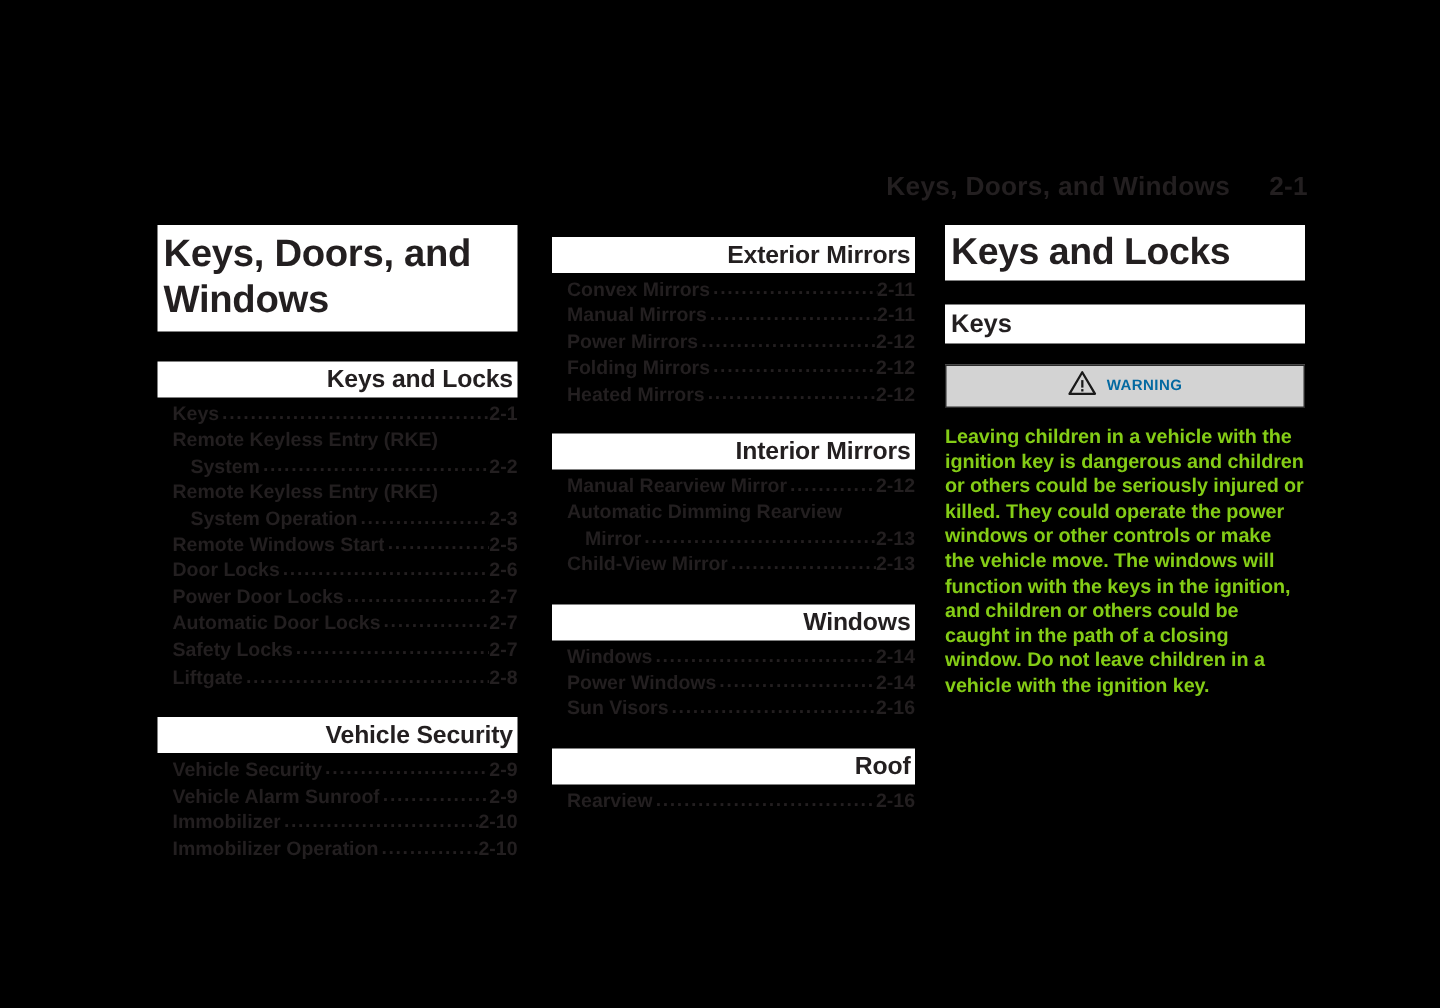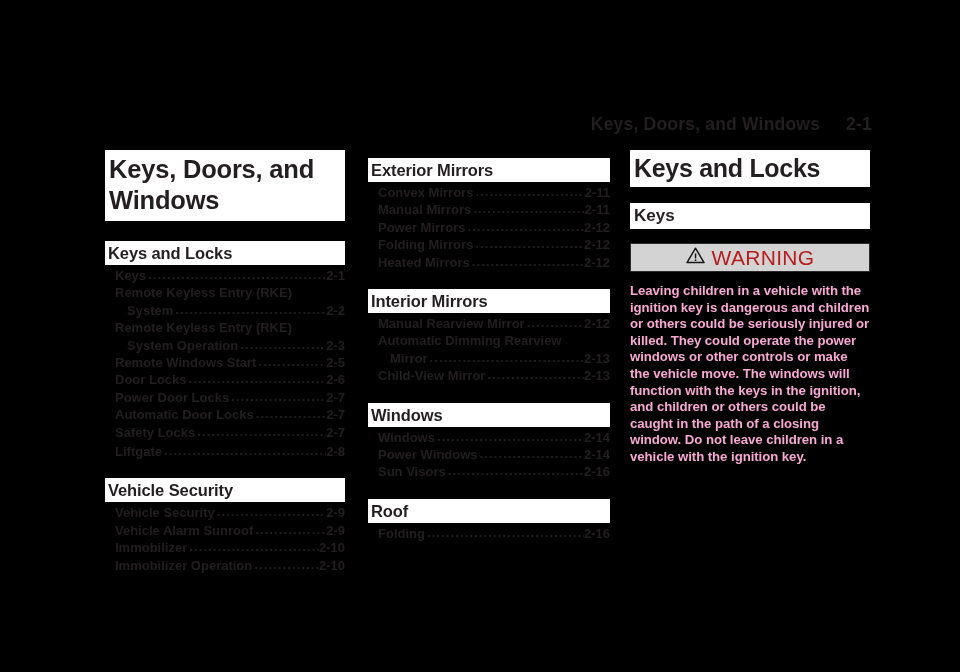--- a/index.html
+++ b/index.html
@@ -66,20 +66,21 @@
   
   .sec-head {
     background: #ffffff;
     color: #231f20;
     font-size: 16.5px;
     font-weight: bold;
     line-height: 20px;
     padding: 2px 3px 2px 3px;
     margin-top: 18px;
     letter-spacing: -.1px;
+    text-align: right;
   }
   .sec-head.first { margin-top: 20px; }
 
   
   .toc-list {
     margin: 2px 0 0 0;
     padding: 0;
     list-style: none;
   }
   .toc-item {
@@ -140,29 +141,29 @@
     background: #d3d3d3;
     border: 1px solid #2b2b2b;
     height: 27px;
     display: flex;
     align-items: center;
     justify-content: center;
     gap: 7px;
   }
   .warn-icon { display: block; }
   .warn-word {
-    color: #b91c1c;
-    font-size: 21px;
-    font-weight: normal;
+    color: #0369a1;
+    font-size: 10px;
+    font-weight: bold;
     letter-spacing: .3px;
   }
 
   .warn-body {
     margin-top: 11px;
-    color: #f9a8d4;
+    color: #84cc16;
     font-size: 13.2px;
     font-weight: bold;
     line-height: 16.6px;
     letter-spacing: -.05px;
   }
 
   
   .watermark {
     position: absolute;
     right: 12px;
@@ -338,21 +339,21 @@
           </div>
           <div class="toc-item">
             <span class="t-label">Sun Visors</span>
             <span class="t-dots">............................................................</span>
             <span class="t-page">2-16</span>
           </div>
         </div>
         <div class="sec-head">Roof</div>
         <div class="toc-list">
           <div class="toc-item">
-            <span class="t-label">Folding</span>
+            <span class="t-label">Rearview</span>
             <span class="t-dots">............................................................</span>
             <span class="t-page">2-16</span>
           </div>
         </div>
       </div>
   </div>
 
   <div class="col col-right">
     <div class="art-title">Keys and Locks</div>
     <div class="art-sub">Keys</div>

